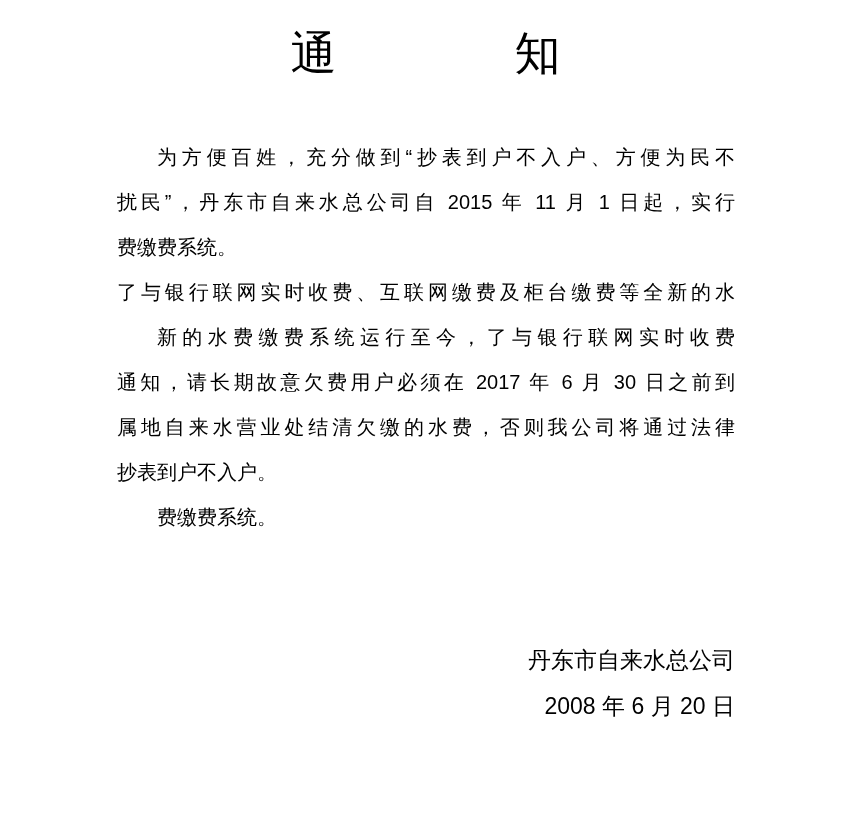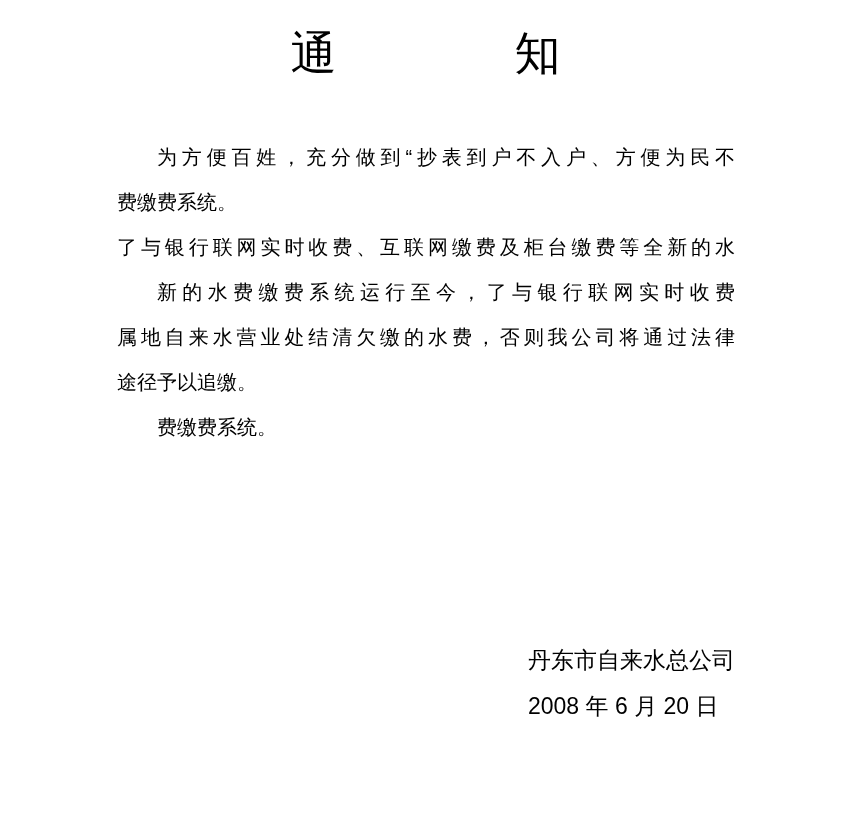--- a/index.html
+++ b/index.html
@@ -44,21 +44,21 @@
     text-align: justify;
     text-align-last: justify;
   }
   .line.indent {
     text-indent: 2em;
   }
   .closing {
     position: absolute;
     top: 637px;
     right: 116px;
-    text-align: left;
+    text-align: right;
     font-size: 23px;
     line-height: 46px;
   }
   .closing .closing-line {
     height: 46px;
   }
 </style>
 </head>
 <body>
 
@@ -66,28 +66,30 @@
 
   <div class="title-row">
     <span>通</span>
     <span>知</span>
   </div>
 
   <div class="body-text">
 
     <div>
       <div class="line fill indent">为方便百姓，充分做到“抄表到户不入户、方便为民不</div>
+      <div class="line fill">扰民”，丹东市自来水总公司自 2015 年 11 月 1 日起，实行</div>
       <div class="line">费缴费系统。</div>
       <div class="line fill">了与银行联网实时收费、互联网缴费及柜台缴费等全新的水</div>
     </div>
 
     <div>
       <div class="line fill indent">新的水费缴费系统运行至今，了与银行联网实时收费</div>
+      <div class="line fill">通知，请长期故意欠费用户必须在 2017 年 6 月 30 日之前到</div>
       <div class="line fill">属地自来水营业处结清欠缴的水费，否则我公司将通过法律</div>
-      <div class="line">途径予以追缴。</div>
+      <div class="line">抄表到户不入户。</div>
     </div>
 
     <div>
       <div class="line indent">费缴费系统。</div>
     </div>
 
   </div>
 
   <div class="closing">
     <div class="closing-line">丹东市自来水总公司</div>

